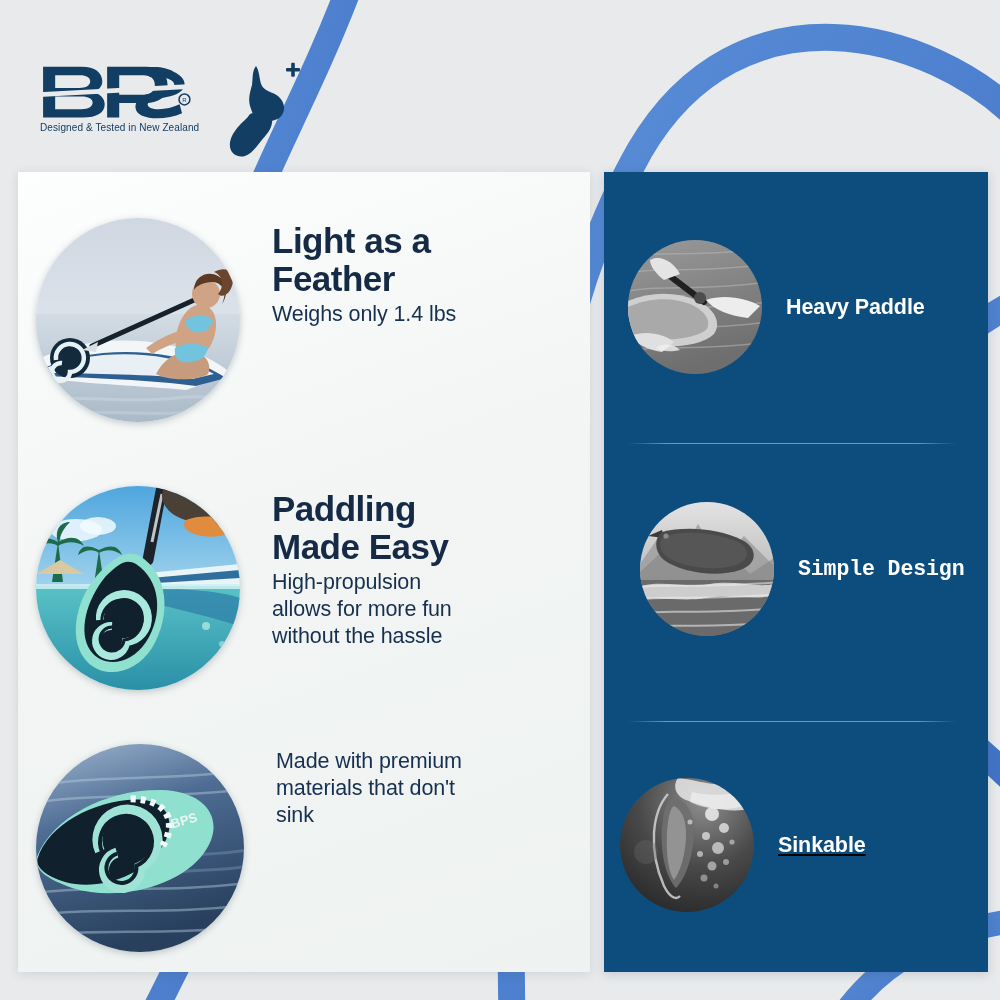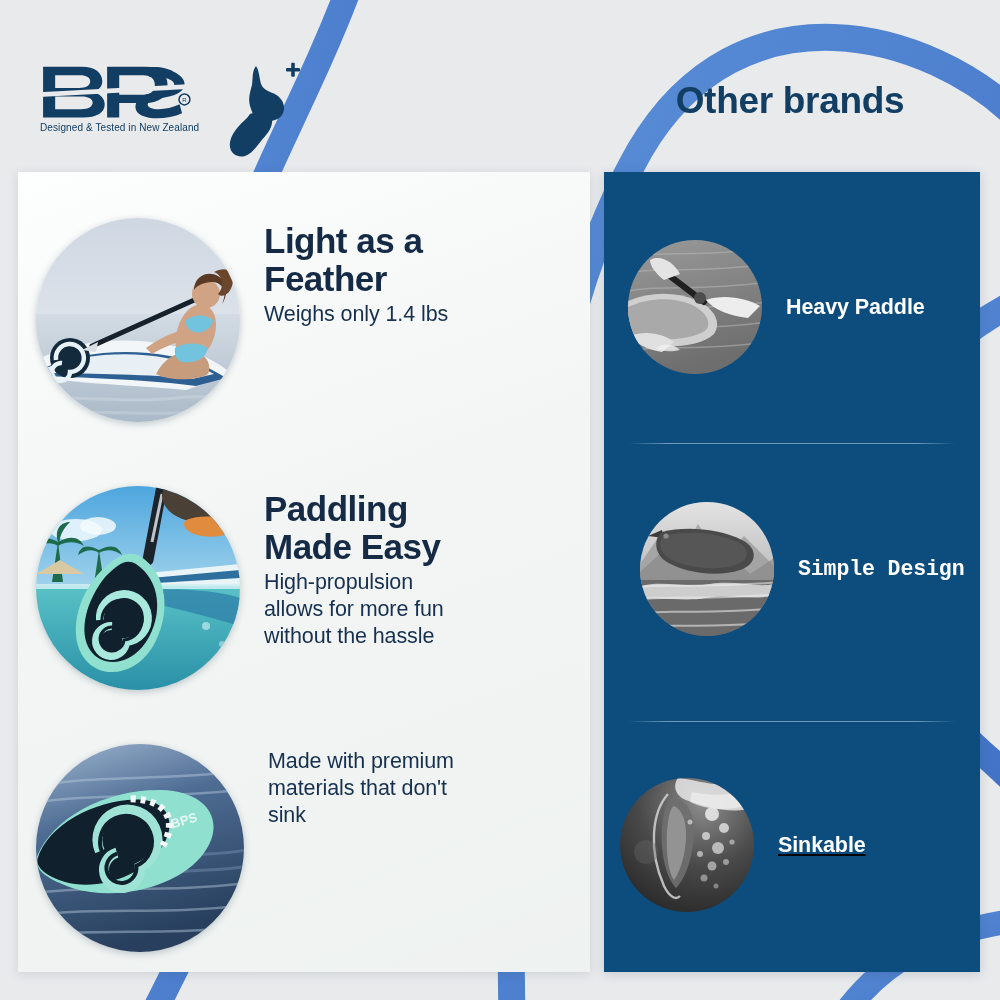--- a/index.html
+++ b/index.html
@@ -30,30 +30,30 @@
   .card-left{
     position:absolute;left:18px;top:172px;width:572px;height:800px;
     background:linear-gradient(160deg,#fdfefe 0%,#f2f5f4 45%,#eef2f1 100%);
     box-shadow:0 2px 10px rgba(60,70,85,.14);
     z-index:3;overflow:hidden;
   }
   .card-right{
     position:absolute;left:604px;top:172px;width:376px;height:800px;
     background:#0d4d7e;
     box-shadow:0 2px 10px rgba(40,60,85,.18);
-    z-index:3;overflow:hidden;
+    z-index:3;overflow:hidden;padding-left:8px;
   }
 
   
   .row-l{position:absolute;display:flex;align-items:flex-start;}
   .circ{
     border-radius:50%;overflow:hidden;position:relative;flex:none;
     box-shadow:0 2px 7px rgba(70,85,100,.30);
   }
-  .txt-l{margin-left:24px;padding-top:4px;}
+  .txt-l{margin-left:32px;padding-top:4px;}
   .h-l{
     font-size:35px;font-weight:bold;color:#152a45;line-height:1.09;
     letter-spacing:-.5px;margin:0 0 3px 0;white-space:pre-line;
   }
   .p-l{
     font-size:21.5px;color:#17304f;line-height:1.26;margin:0;
     white-space:pre-line;letter-spacing:-.1px;
   }
 
   
@@ -124,21 +124,20 @@
         <path d="M24,52 C21,57 16,60 12,65 C7,71 3,78 4,85 C5,92 12,96 19,94
                  C26,92 30,85 35,79 C40,73 45,68 46,61 C47,55 42,51 36,52
                  C31,53 27,50 24,52 Z"></path>
 
         <rect x="60" y="6" width="14" height="3.6" rx="1"></rect>
         <rect x="65.2" y="0.8" width="3.6" height="14" rx="1"></rect>
       </g>
     </svg>
   </div>
 
-  <div class="other-brands">Other brands</div>
 
   <div class="card-left">
 
     <div class="row-l" style="left:18px;top:46px;width:540px;">
       <div class="circ" style="width:204px;height:204px;">
         <svg viewBox="0 0 204 204" width="204" height="204">
           <defs>
             <linearGradient id="sky1" x1="0" y1="0" x2="0" y2="1">
               <stop offset="0" stop-color="#cfd7e2"></stop>
                 <stop offset="1" stop-color="#e9eef2"></stop>

